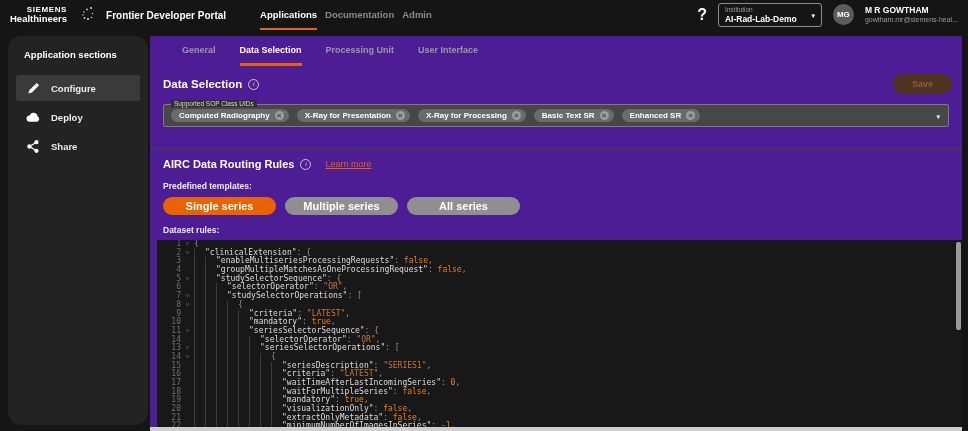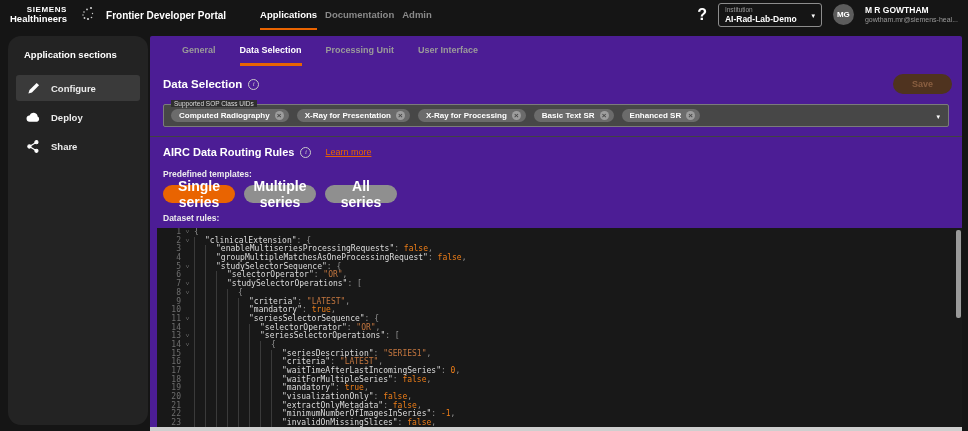--- a/index.html
+++ b/index.html
@@ -38,35 +38,35 @@
   .main{flex:1;background:#4c1d95;display:flex;flex-direction:column;min-width:0;position:relative;border-radius:2px 2px 0 0}
   .tabs{display:flex;gap:24px;padding-left:32px;height:30px;align-items:stretch;flex:none}
   .tab{font-size:9px;font-weight:bold;color:#9a9a9a;display:flex;align-items:center;border-bottom:3px solid transparent;box-sizing:border-box;cursor:pointer}
   .tab.active{color:#fff;border-bottom-color:#e96401}
 
   .sect-head{display:flex;align-items:center;padding:8px 10px 7px 13px;flex:none}
   .sect-title{font-size:11.5px;font-weight:bold}
   .info-icon{width:9px;height:9px;border:1px solid #c9c9c9;border-radius:50%;font-size:7px;line-height:1;display:flex;align-items:center;justify-content:center;margin-left:6px;color:#c9c9c9;font-family:"Liberation Serif",serif;font-style:italic;flex:none}
   .save-btn{margin-left:auto;background:#4f331f;color:#8a5f41;font-size:9px;font-weight:bold;border:none;border-radius:10px;padding:5px 19px;font-family:inherit;cursor:pointer}
 
-  .sop-wrap{margin:3px 13px 0;position:relative;flex:none}
+  .sop-wrap{margin:3px 13px 12px;position:relative;flex:none}
   .sop-label{position:absolute;top:-4px;left:8px;font-size:6.5px;color:#dcdcdc;background:#2f2f2f;padding:0 3px;z-index:1}
   .sop-box{border:1px solid #7b7b7b;border-radius:2px;background:#474747;display:flex;align-items:center;gap:8px;padding:0 22px 0 7px;height:23px;box-sizing:border-box;position:relative;cursor:pointer}
   .chip{background:#6b6b6b;border-radius:8px;display:flex;align-items:center;gap:5px;padding:2px 5px 2px 8px;font-size:8px;font-weight:bold;white-space:nowrap}
   .chip-x{width:9px;height:9px;border-radius:50%;background:#9d9d9d;color:#474747;font-size:8px;line-height:1;display:flex;align-items:center;justify-content:center;font-weight:bold;cursor:pointer}
   .sop-caret{position:absolute;right:8px;top:8px;color:#fff;font-size:7px}
 
   .divider{height:1px;background:#424242;margin-top:9px;flex:none}
 
   .airc-head{display:flex;align-items:center;padding:9px 13px 0;flex:none}
   .airc-title{font-size:11px;font-weight:bold}
   .learn{color:#e96401;font-size:9px;text-decoration:underline;margin-left:14px;cursor:pointer}
   .pred-label{font-size:8.5px;padding:11px 13px 6px;color:#ececec;font-weight:bold;flex:none}
   .pills{display:flex;gap:9px;padding:0 13px;flex:none}
-  .pill{border-radius:9px;height:18px;width:72px;display:flex;align-items:center;justify-content:center;font-size:14px;font-weight:bold;background:#8f8f8f;color:#fff;border:none;font-family:inherit;cursor:pointer}
+  .pill{border-radius:9px;height:18px;width:113px;display:flex;align-items:center;justify-content:center;font-size:11px;font-weight:bold;background:#8f8f8f;color:#fff;border:none;font-family:inherit;cursor:pointer}
   .pill.active{background:#e96401}
   .ds-label{font-size:8.5px;font-weight:bold;padding:10px 13px 5px;color:#ececec;flex:none}
 
   
   .editor{flex:1;margin-left:7px;background:#181818;font-family:"DejaVu Sans Mono",monospace;font-size:8px;overflow:hidden;position:relative;min-height:0}
   .cl{display:flex;height:8.7px;line-height:8.7px;align-items:stretch}
   .ln{width:24px;text-align:right;color:#6e6e6e;flex:none}
   .fold{width:13px;color:#8f8f8f;text-align:center;font-size:7px;flex:none}
   .code{display:flex;white-space:pre}
   .g{width:10px;border-left:1px solid #3a3a3a;flex:none}

